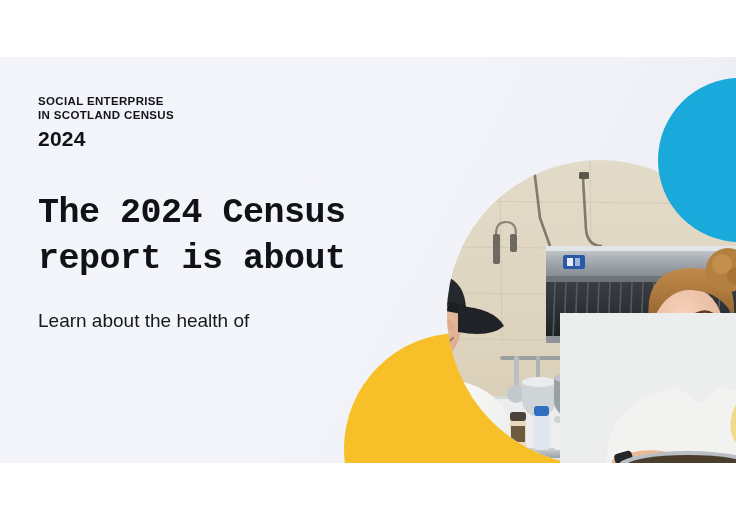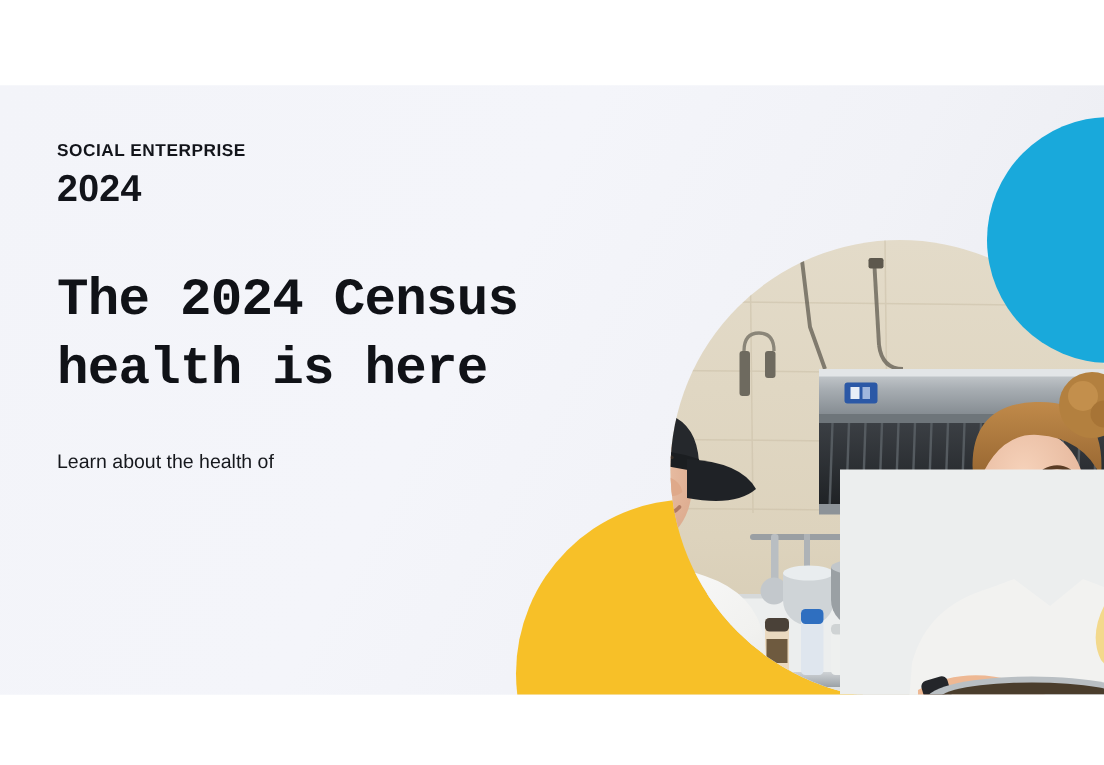--- a/index.html
+++ b/index.html
@@ -112,41 +112,41 @@
   .eyebrow {
     font-size: 11.5px;
     font-weight: 700;
     letter-spacing: 0.35px;
     line-height: 13.5px;
     color: #12141a;
     text-transform: uppercase;
     margin: 0;
   }
   .eyebrow-year {
-    font-size: 25px;
+    font-size: 21px;
     font-weight: 700;
     letter-spacing: 0.2px;
     line-height: 26px;
     color: #12141a;
     margin: 4px 0 0 0;
   }
 
   .headline {
     margin: 38px 0 0 0;
     font-size: 35px;
     line-height: 46px;
     font-weight: 700;
     letter-spacing: -0.5px;
     color: #101217;
   }
   .headline .hl-line { display: block; font-family: Liberation Mono, monospace; }
 
   .subcopy {
     margin: 25px 0 0 0;
-    font-size: 13px;
+    font-size: 19px;
     line-height: 27px;
     font-weight: 400;
     color: #16181d;
   }
   .subcopy .sc-line { display: block; }
 </style>
 </head>
 <body>
 
 <div class="banner-root">
@@ -440,26 +440,27 @@
         </div>
       </div>
     </div>
 
     <div class="shape-cyan"></div>
 
     <div class="text-col">
 
       <div>
         <p class="eyebrow">SOCIAL ENTERPRISE</p>
+        <p class="eyebrow">IN SCOTLAND CENSUS</p>
         <p class="eyebrow-year">2024</p>
       </div>
 
       <h1 class="headline">
         <span class="hl-line">The 2024 Census</span>
-        <span class="hl-line">health is here</span>
+        <span class="hl-line">report is about</span>
       </h1>
 
       <p class="subcopy">
         <span class="sc-line">Learn about the health of</span>
       </p>
 
     </div>
 
   </div>
 </div>

